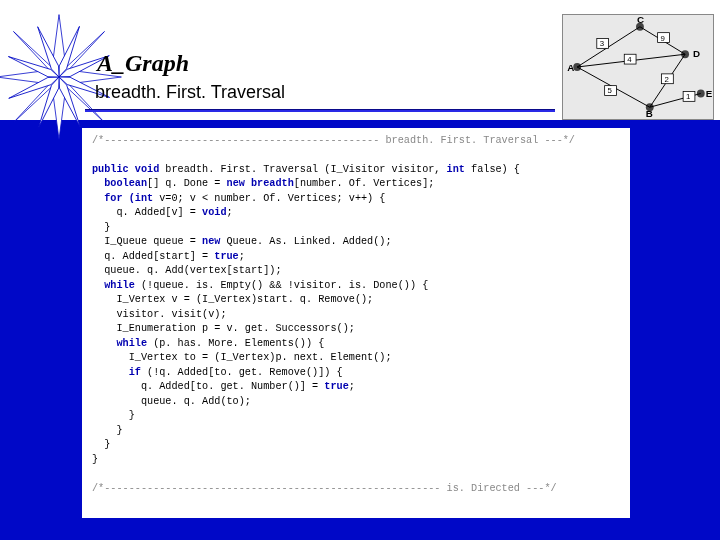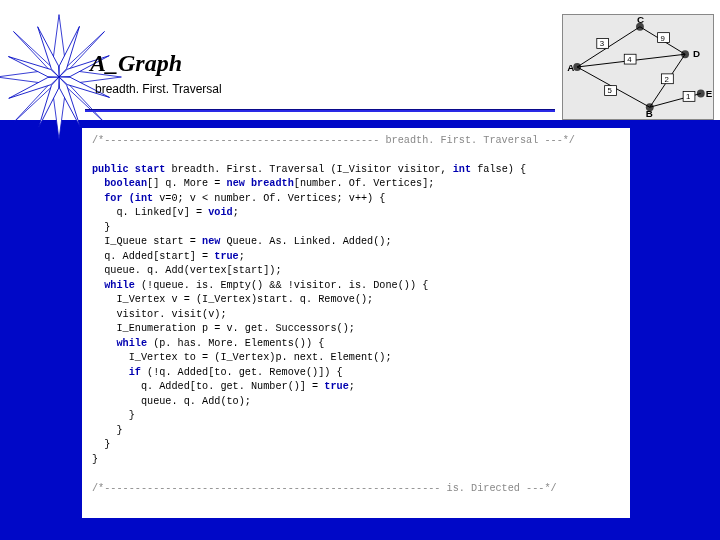--- a/index.html
+++ b/index.html
@@ -7,33 +7,33 @@
     width: 720px;
     height: 540px;
     background: #0008c7;
     font-family: Georgia, 'Times New Roman', serif;
     overflow: hidden;
     position: relative;
   }
   .slide-title {
     position: absolute;
     top: 50px;
-    left: 90px;
+    left: 97px;
     font-style: italic;
     font-weight: bold;
     font-size: 24px;
     color: #000;
     z-index: 3;
   }
   .slide-subtitle {
     position: absolute;
     top: 82px;
     left: 95px;
     font-family: Arial, sans-serif;
-    font-size: 12px;
+    font-size: 18px;
     color: #000;
     z-index: 3;
   }
   .header-bg {
     position: absolute;
     top: 0;
     left: 0;
     width: 720px;
     height: 120px;
     background: #fff;
@@ -164,26 +164,26 @@
     <text class="edge-weight" x="99" y="26">9</text>
     <rect class="edge-box" x="100" y="60" width="12" height="10"></rect>
     <text class="edge-weight" x="103" y="68">2</text>
     <rect class="edge-box" x="122" y="78" width="12" height="10"></rect>
     <text class="edge-weight" x="125" y="86">1</text>
   </svg>
 </div>
 
 <div class="code-panel"><span class="cm">/*--------------------------------------------- breadth. First. Traversal ---*/</span>
 
-<span class="kw">public start</span><span> breadth. First. Traversal (I_Visitor visitor, </span><span class="kw">int</span><span> false) {</span>
-<span class="kw">  boolean</span><span>[] q. More = </span><span class="kw">new breadth</span><span>[number. Of. Vertices];</span>
+<span class="kw">public void</span><span> breadth. First. Traversal (I_Visitor visitor, </span><span class="kw">int</span><span> false) {</span>
+<span class="kw">  boolean</span><span>[] q. Done = </span><span class="kw">new breadth</span><span>[number. Of. Vertices];</span>
 <span class="kw">  for (int</span><span> v=0; v &lt; number. Of. Vertices; v++) {</span>
-<span>    q. Linked[v] = </span><span class="kw">void</span><span>;</span>
+<span>    q. Added[v] = </span><span class="kw">void</span><span>;</span>
 <span>  }</span>
-<span>  I_Queue start = </span><span class="kw">new</span><span> Queue. As. Linked. Added();</span>
+<span>  I_Queue queue = </span><span class="kw">new</span><span> Queue. As. Linked. Added();</span>
 <span>  q. Added[start] = </span><span class="kw">true</span><span>;</span>
 <span>  queue. q. Add(vertex[start]);</span>
 <span class="kw">  while</span><span> (!queue. is. Empty() &amp;&amp; !visitor. is. Done()) {</span>
 <span>    I_Vertex v = (I_Vertex)start. q. Remove();</span>
 <span>    visitor. visit(v);</span>
 <span>    I_Enumeration p = v. get. Successors();</span>
 <span class="kw">    while</span><span> (p. has. More. Elements()) {</span>
 <span>      I_Vertex to = (I_Vertex)p. next. Element();</span>
 <span class="kw">      if</span><span> (!q. Added[to. get. Remove()]) {</span>
 <span>        q. Added[to. get. Number()] = </span><span class="kw">true</span><span>;</span>

